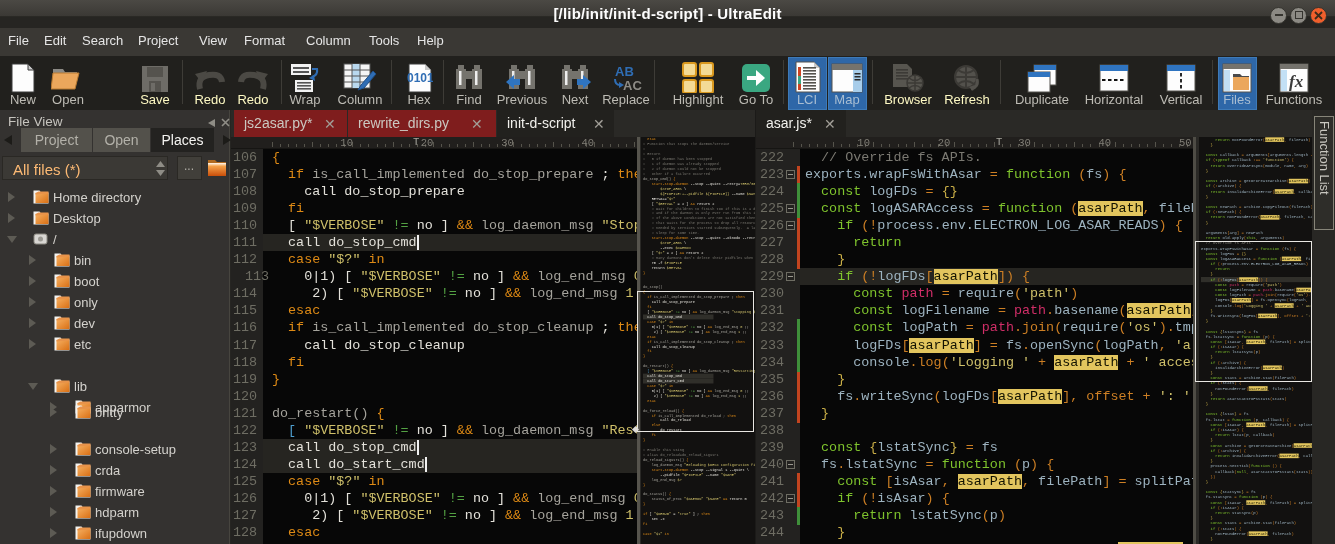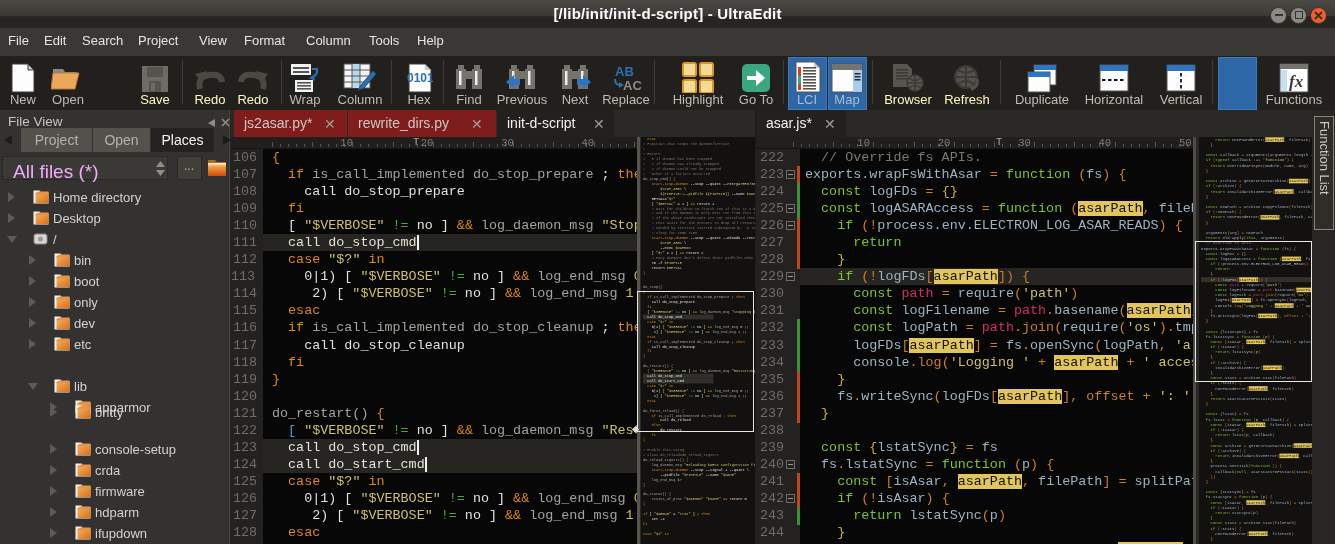--- a/index.html
+++ b/index.html
@@ -19,21 +19,21 @@
 .tbl{position:absolute;top:33px;left:-10px;right:-10px;font-size:13px;color:#bdbbb4;white-space:nowrap}
 .dis .tbl{color:#fef9c3}
 .tsep{top:4px;width:1px;height:44px;background:#3e3c37}
 .bluebtn{top:0.5px;height:53px;background:#2e67a8;border:1px solid #3d7ab8}
 
 #fv{left:0;top:110px;width:230px;height:434px;background:#343230;border-right:1px solid #47453f}
 #fv .hdr{left:8px;top:4px;color:#c6c4be;font-size:13.5px}
 .fvtab{top:18px;height:24px;font-size:14px;text-align:center;color:#b3b1a9;background:#53514b;padding-top:4px}
 .fvtab.act{background:#232220;color:#f4f3f0}
 .combo{left:2px;top:46px;width:166px;height:24px;background:#3b3935;border:1px solid #2a2824}
-.combo span{position:absolute;left:10px;top:4px;font-size:19px;color:#f0abfc}
+.combo span{position:absolute;left:10px;top:4px;font-size:15px;color:#fdba74}
 .btn{top:46px;height:24px;background:#413f3a;border:1px solid #2a2824}
 
 .trow{left:0;height:21px;width:230px;color:#d4d2cd;font-size:13px}
 .trow .lbl{position:absolute;top:3px;white-space:nowrap}
 .tri{position:absolute;top:7px;width:0;height:0}
 .tri.right{border-left:7px solid #5d5b54;border-top:5px solid transparent;border-bottom:5px solid transparent;top:5px}
 .tri.down{border-top:7px solid #5d5b54;border-left:5px solid transparent;border-right:5px solid transparent;top:7px}
 
 #edz{left:231px;top:110px;width:1104px;height:434px;background:#2a2926}
 .etab{position:absolute;top:110px;height:27px;background:#7f1d1d;color:#cbc8c1;font-size:14px}
@@ -354,20 +354,32 @@
           <rect x="22" y="7" width="9" height="22" fill="#a8cdea"></rect>
           <g fill="#2b2b2b">
             <rect x="23.5" y="10" width="6" height="1.5"></rect>
             <rect x="23.5" y="13" width="6" height="1.5"></rect>
             <rect x="23.5" y="16" width="6" height="1.5"></rect>
           </g>
         </svg>
       </div>
       <span class="tbl" style="color:#a8bdd2">Map</span>
     </div>
+<div class="abs tbi" style="left:1207px">
+      <div class="ic">
+        <svg width="30" height="30" viewBox="0 0 30 30">
+          <rect x="1" y="1" width="28" height="28" fill="#fdfdfd" stroke="#55534e" stroke-width="1"></rect>
+          <rect x="1" y="1" width="28" height="5" fill="#75736d"></rect>
+          <rect x="2" y="7" width="6" height="21" fill="#c3e0f5"></rect>
+          <path d="M11 11 h7 l2 2 h7 v3 h-16 z" fill="#4a4a4a"></path>
+          <rect x="11" y="14" width="16" height="13" fill="#eba75c"></rect>
+        </svg>
+      </div>
+      <span class="tbl" style="color:#a8bdd2">Files</span>
+    </div>
 <div class="abs tbi" style="left:1264px">
       <div class="ic">
         <svg width="30" height="30" viewBox="0 0 30 30">
           <rect x="1" y="1" width="28" height="28" fill="#fdfdfd" stroke="#55534e" stroke-width="1"></rect>
           <rect x="1" y="1" width="28" height="5" fill="#75736d"></rect>
           <rect x="2" y="7" width="6" height="21" fill="#c3e0f5"></rect>
           <text x="10" y="24" font-family="Liberation Serif" font-size="17" font-style="italic" font-weight="bold" fill="#3a3a3a">fx</text>
         </svg>
       </div>
       <span class="tbl">Functions</span>
@@ -585,21 +597,21 @@
 <div class="rlbl abs" style="left:413px;top:136px;color:#a8a69e">T</div>
 <div class="abs gut" style="left:231px;top:149px;width:32px;height:395px"></div>
 <div class="abs codearea" style="left:263px;top:149px;width:374px;height:395px" id="code1"></div>
 <div class="gn abs" style="left:231px;top:149px;width:26px">106</div>
 <div class="gn abs" style="left:231px;top:166px;width:26px">107</div>
 <div class="gn abs" style="left:231px;top:183px;width:26px">108</div>
 <div class="gn abs" style="left:231px;top:200px;width:26px">109</div>
 <div class="gn abs" style="left:231px;top:217px;width:26px">110</div>
 <div class="gn abs" style="left:231px;top:234px;width:26px">111</div>
 <div class="gn abs" style="left:231px;top:251px;width:26px">112</div>
-<div class="gn abs" style="left:229px;top:268px;width:26px">113</div>
+<div class="gn abs" style="left:243px;top:268px;width:26px">113</div>
 <div class="gn abs" style="left:231px;top:285px;width:26px">114</div>
 <div class="gn abs" style="left:231px;top:302px;width:26px">115</div>
 <div class="gn abs" style="left:231px;top:319px;width:26px">116</div>
 <div class="gn abs" style="left:231px;top:337px;width:26px">117</div>
 <div class="gn abs" style="left:231px;top:354px;width:26px">118</div>
 <div class="gn abs" style="left:231px;top:371px;width:26px">119</div>
 <div class="gn abs" style="left:231px;top:388px;width:26px">120</div>
 <div class="gn abs" style="left:231px;top:405px;width:26px">121</div>
 <div class="gn abs" style="left:231px;top:422px;width:26px">122</div>
 <div class="gn abs" style="left:231px;top:439px;width:26px">123</div>

